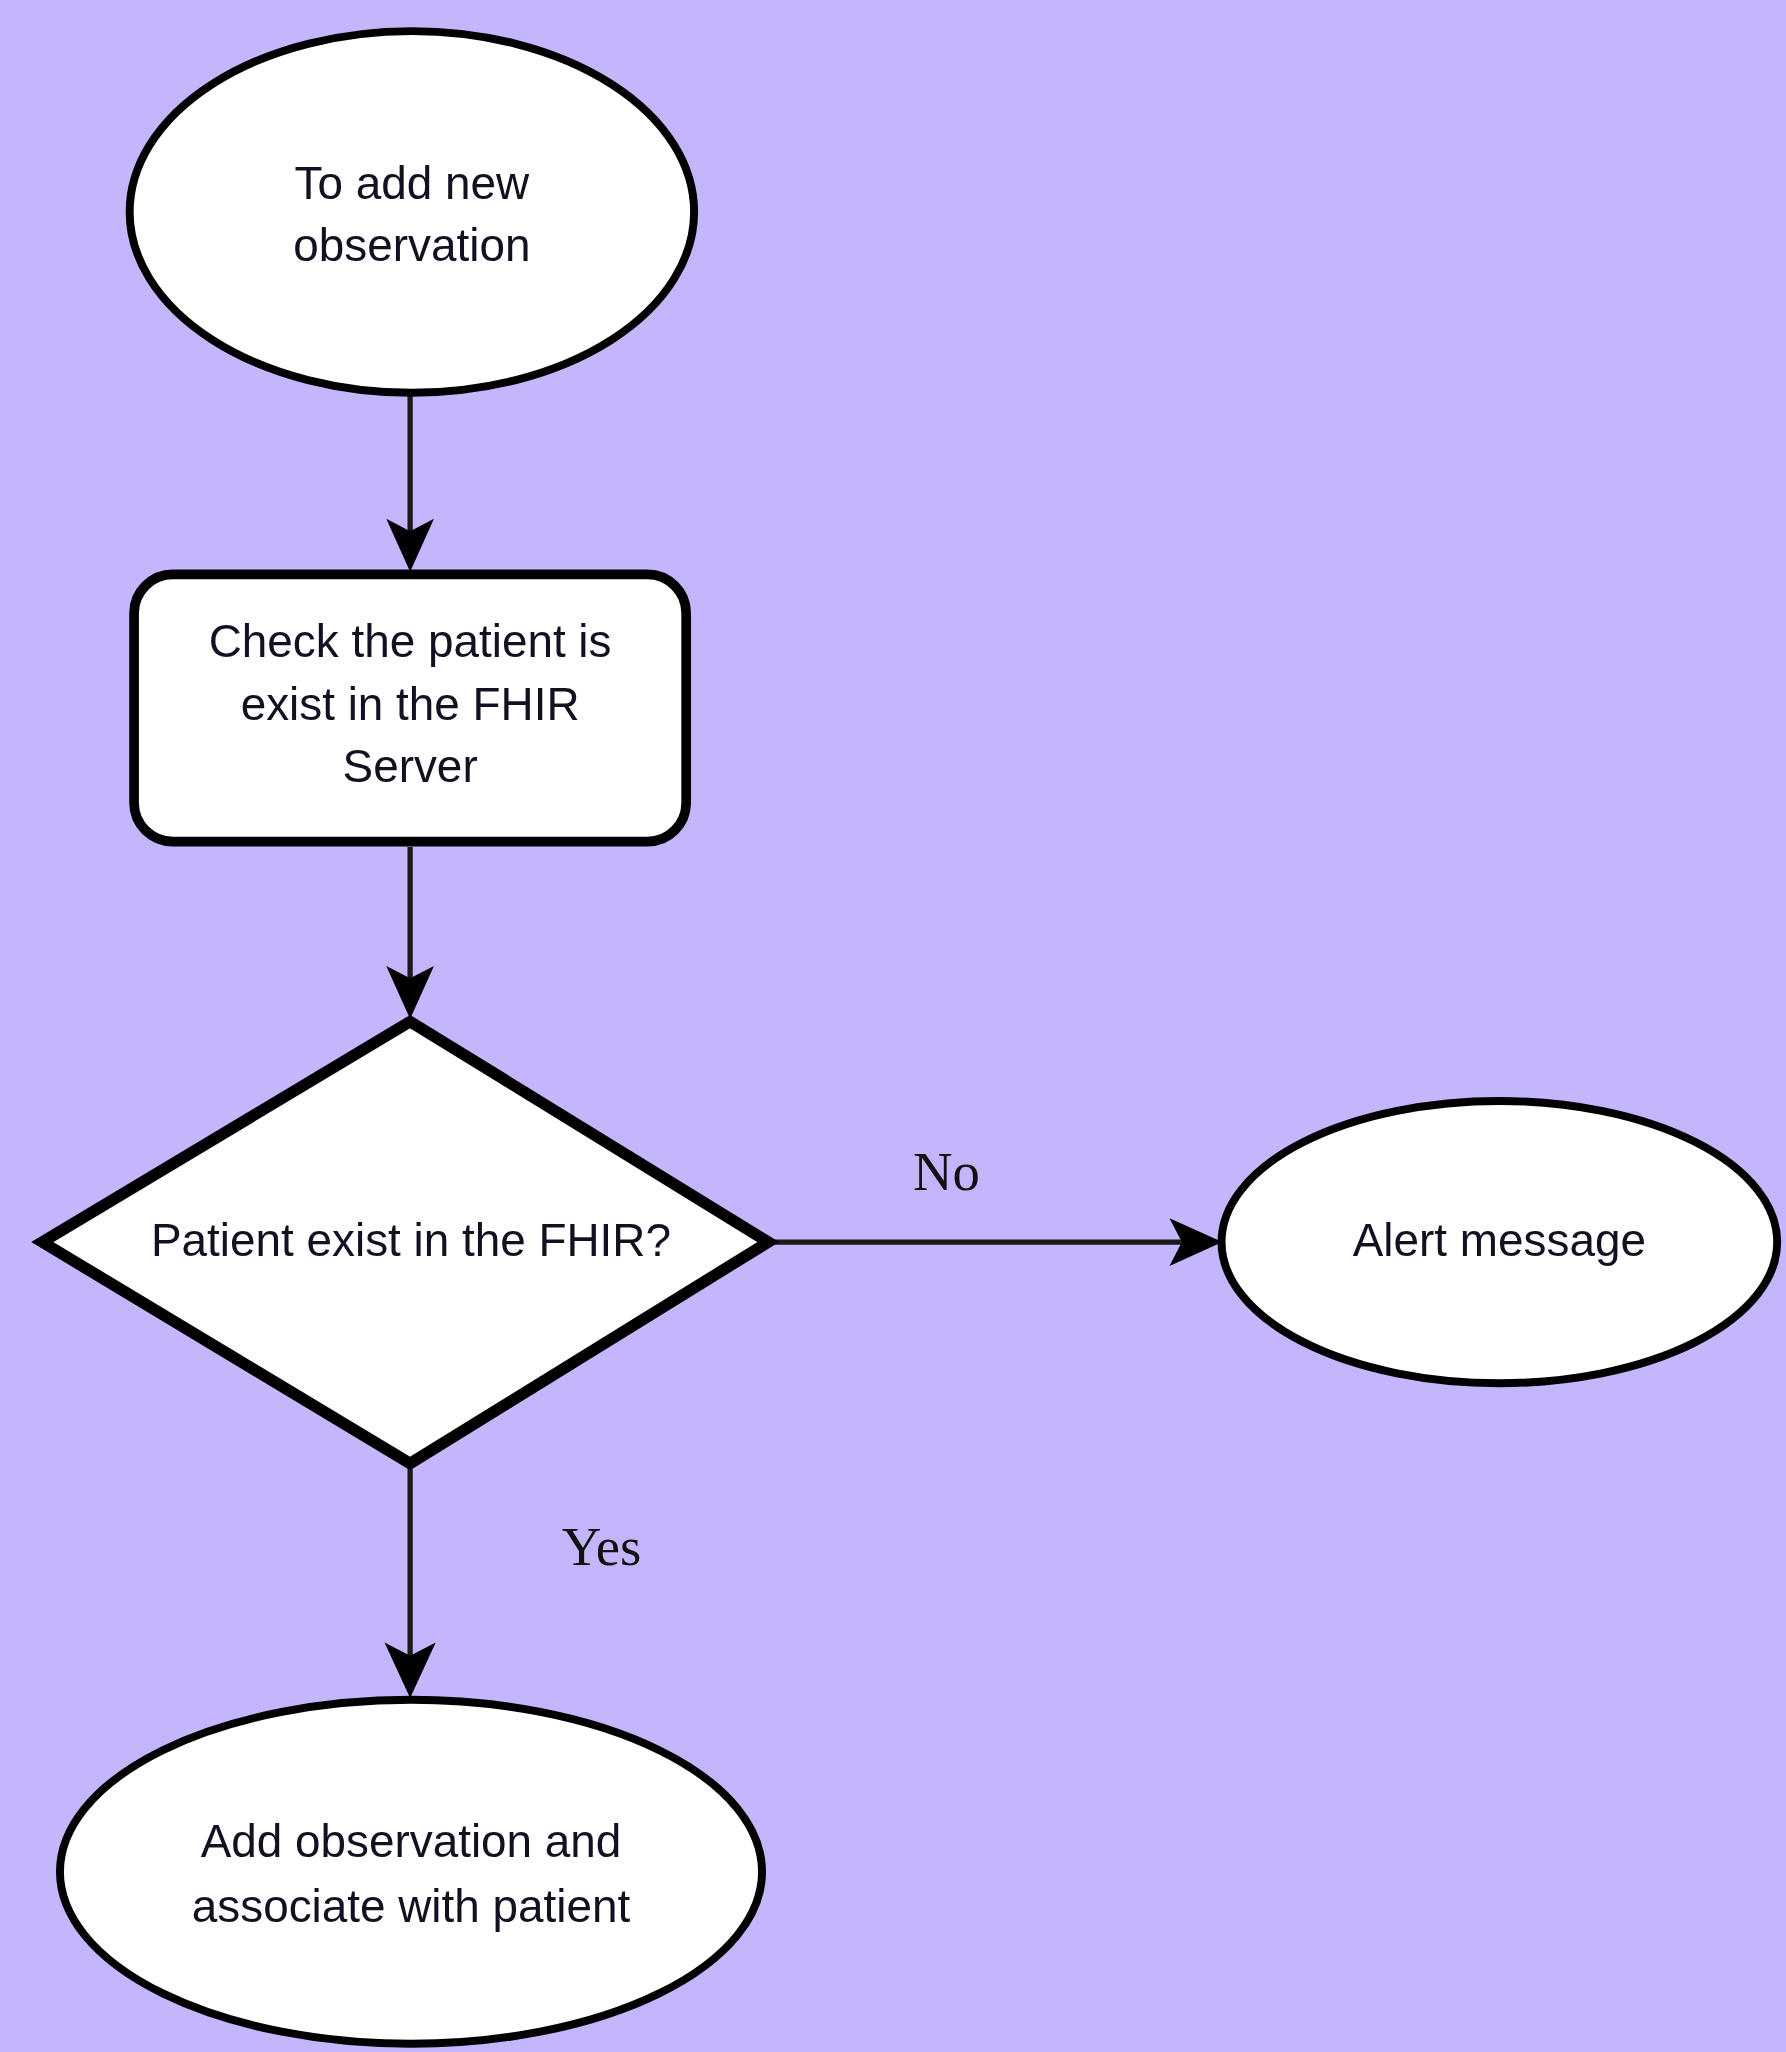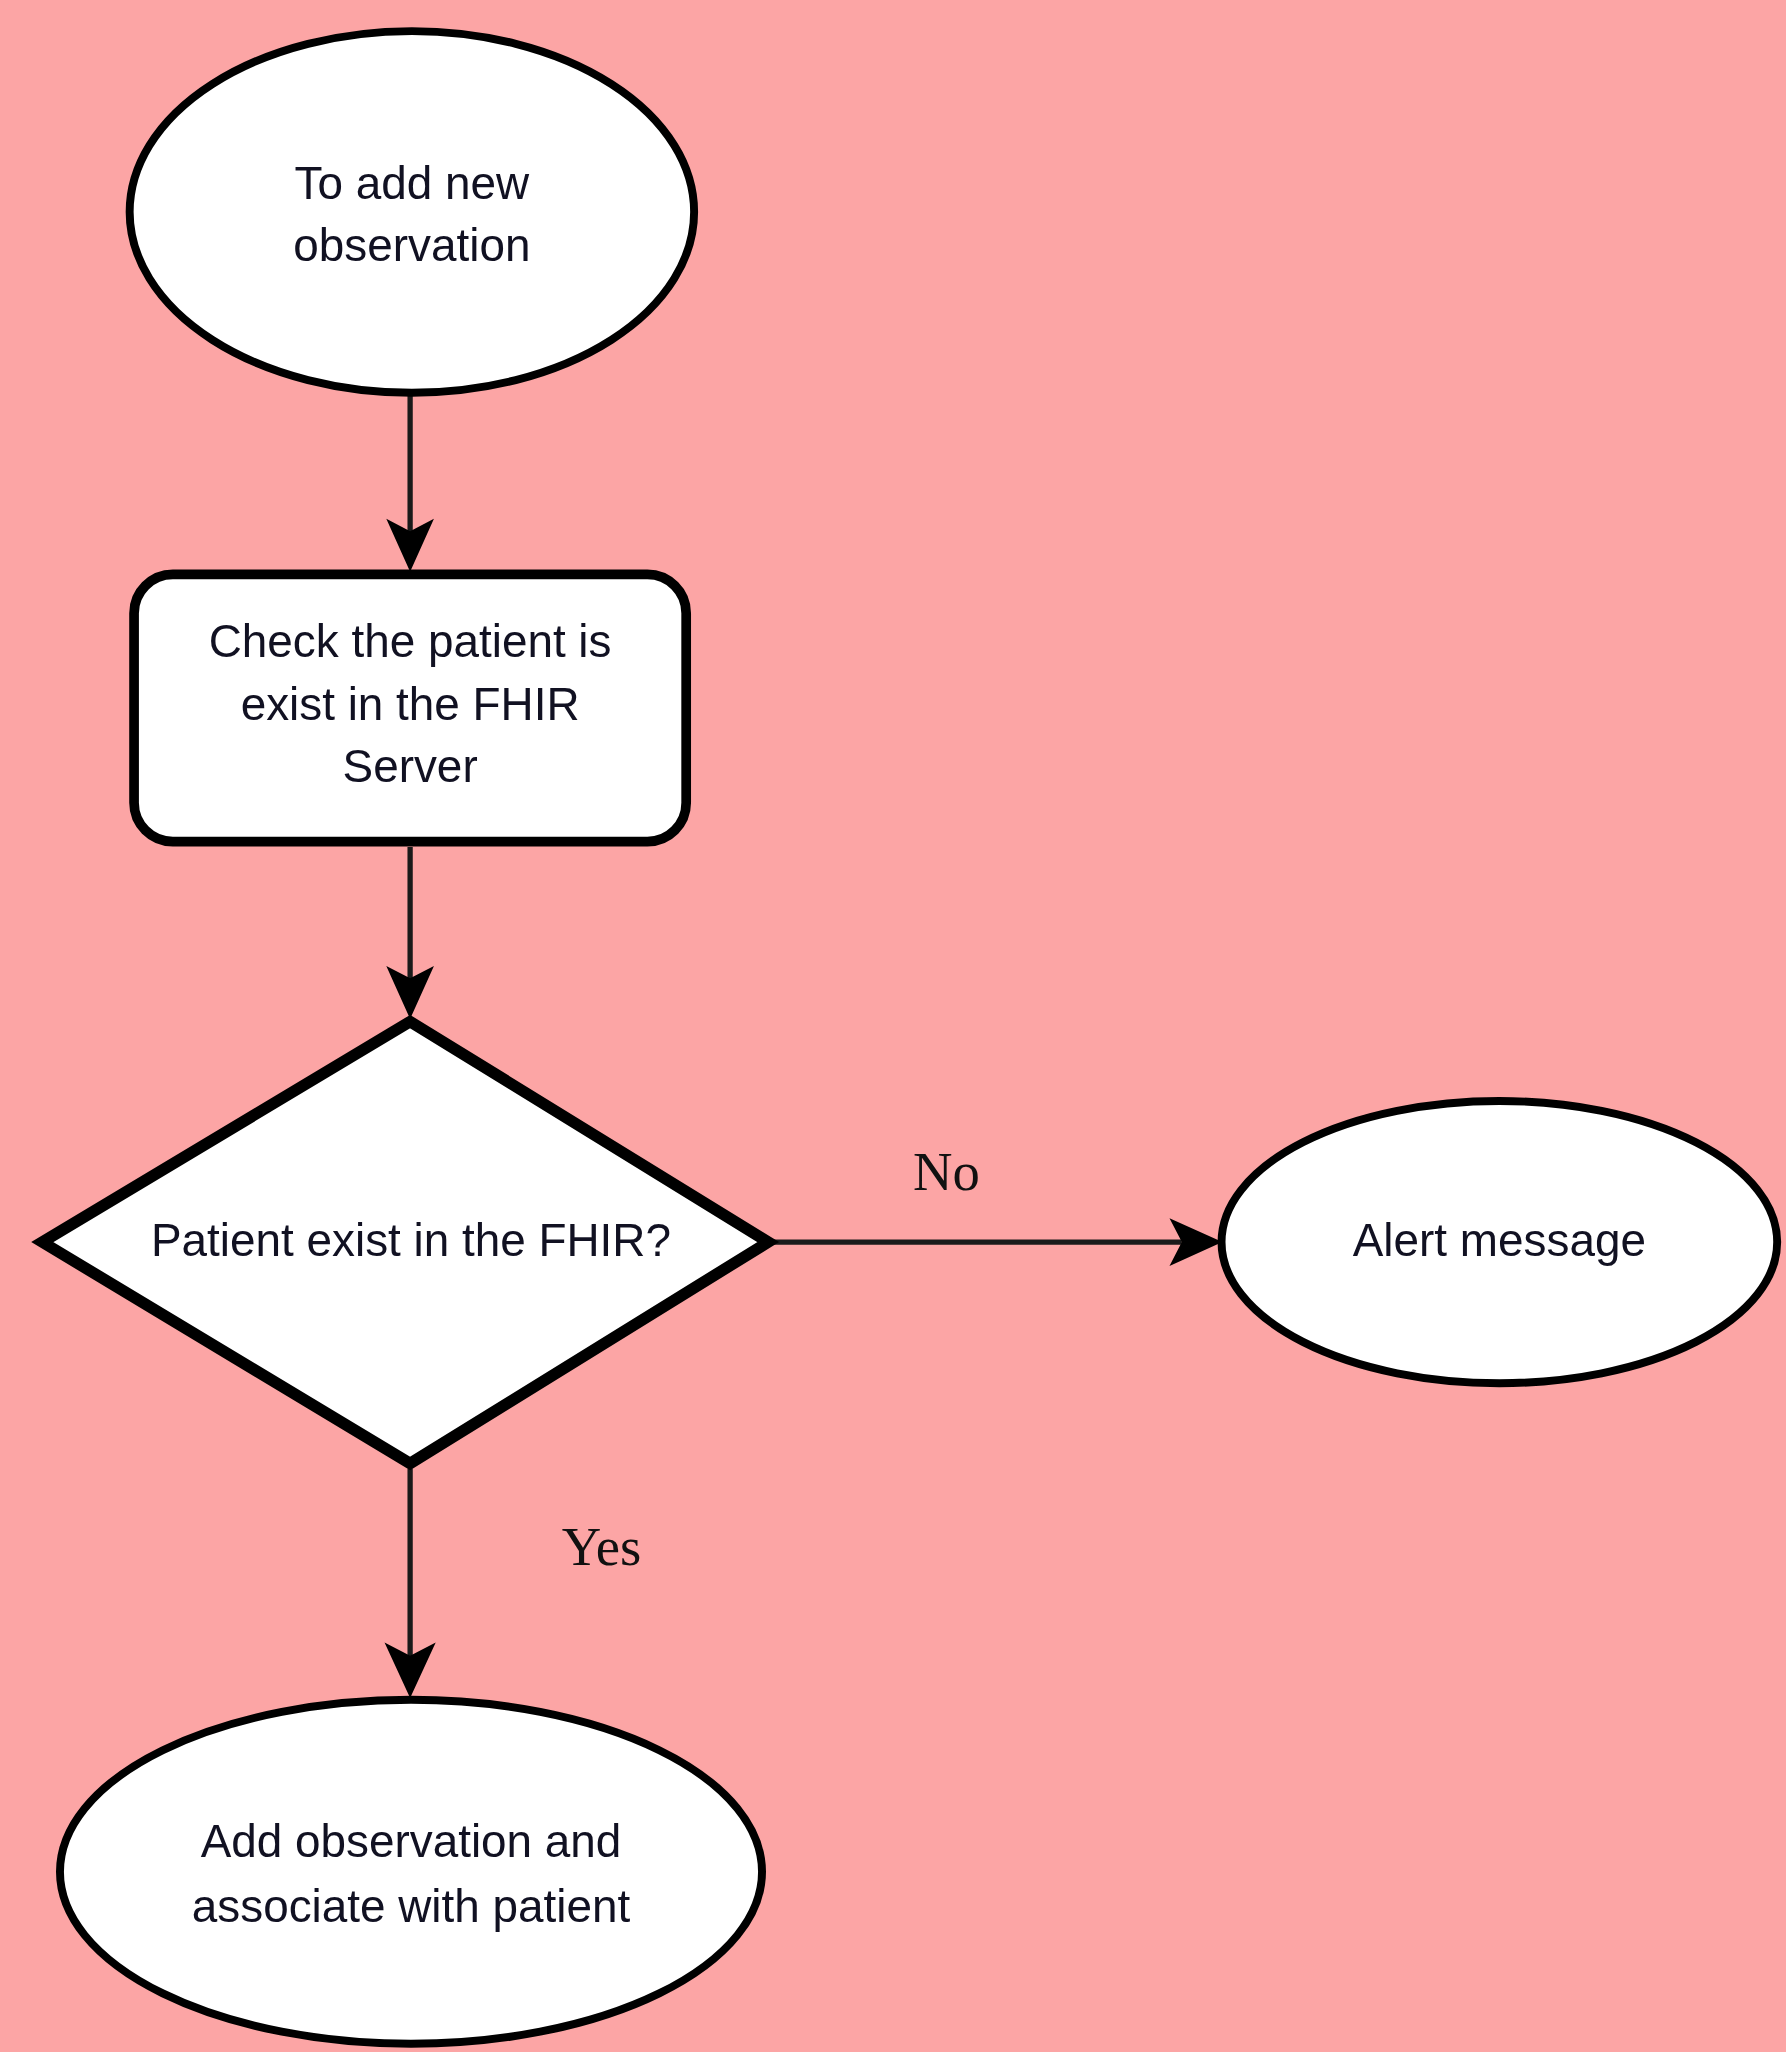--- a/index.html
+++ b/index.html
@@ -8,21 +8,21 @@
     padding: 0;
     background: #ffffff;
   }
   body {
     font-family: "Liberation Sans", sans-serif;
   }
   #canvas-wrap {
     position: relative;
     width: 1786px;
     height: 2052px;
-    background: #fca5a5;
+    background: #c4b5fd;
     overflow: hidden;
   }
   svg#flowchart-svg {
     position: absolute;
     left: 0;
     top: 0;
     width: 1786px;
     height: 2052px;
     display: block;
   }

